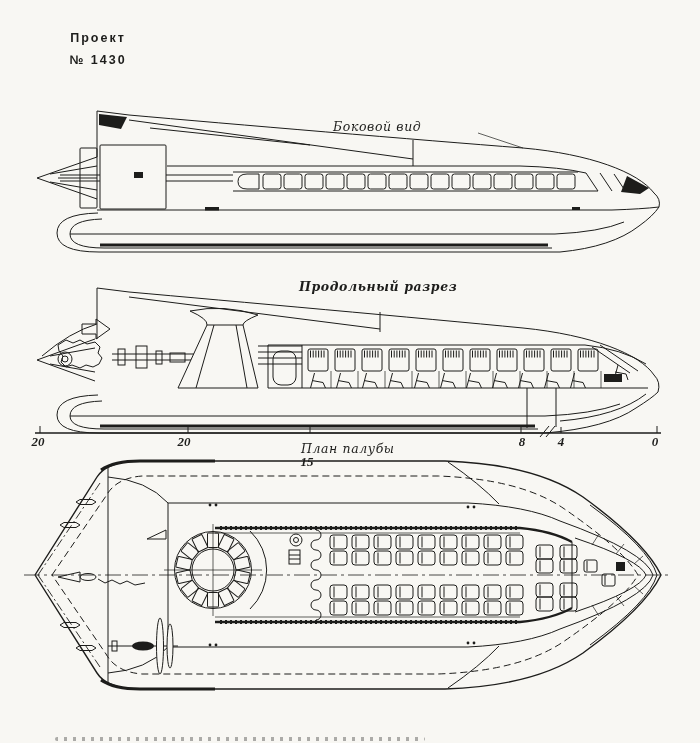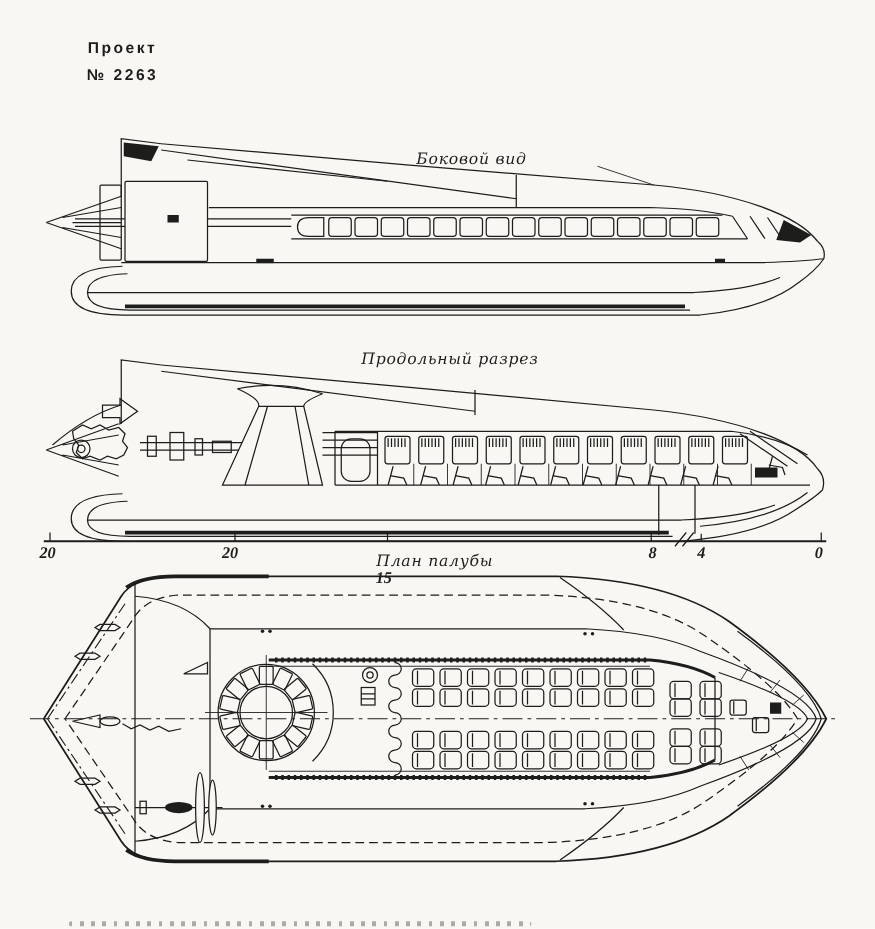--- a/index.html
+++ b/index.html
@@ -35,26 +35,26 @@
   .scan-noise{left:55px;top:737px;width:370px;height:4px;border-radius:2px;opacity:.5;
     background:repeating-linear-gradient(90deg,rgba(30,30,28,.7) 0 3px,transparent 3px 9px);}
 </style>
 </head>
 <body>
 
 <div class="sheet">
 
   <div class="abs project-block">
     <div>Проект</div>
-    <div>№ 2263</div>
+    <div>№ 1430</div>
   </div>
 
 
   <div class="abs view-label" style="left:333px;top:99px;margin-top:20px;">Боковой вид</div>
-  <div class="abs view-label" style="left:289px;top:279px;">Продольный разрез</div>
+  <div class="abs view-label" style="left:299px;top:279px;font-weight:bold;">Продольный разрез</div>
   <div class="abs view-label" style="left:301px;top:441px;">План палубы</div>
 
   <svg style="top:95px;" width="700" height="180" viewBox="0 0 700 180">
     <g>
       <path class="ink" d="M37,83 L97,62 M37,83 L97,104 M50,79 L97,71 M50,87 L97,95 M58,83 L97,83"></path>
     </g>
     <g>
       <path class="ink" d="M97,62 L97,16 L129,20"></path>
       <path class="fillink" d="M99,19 L127,22 L121,34 L99,30 Z"></path>
     </g>

